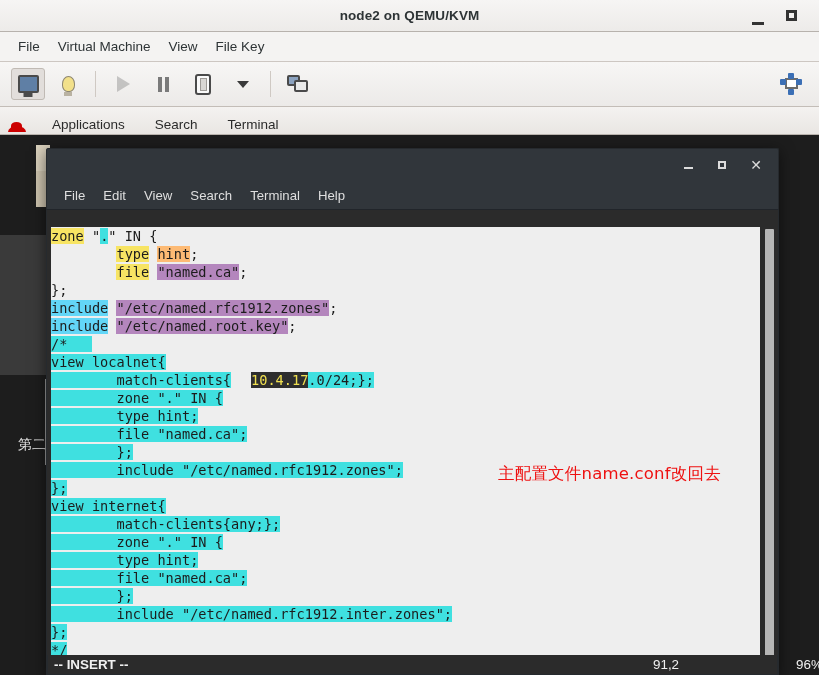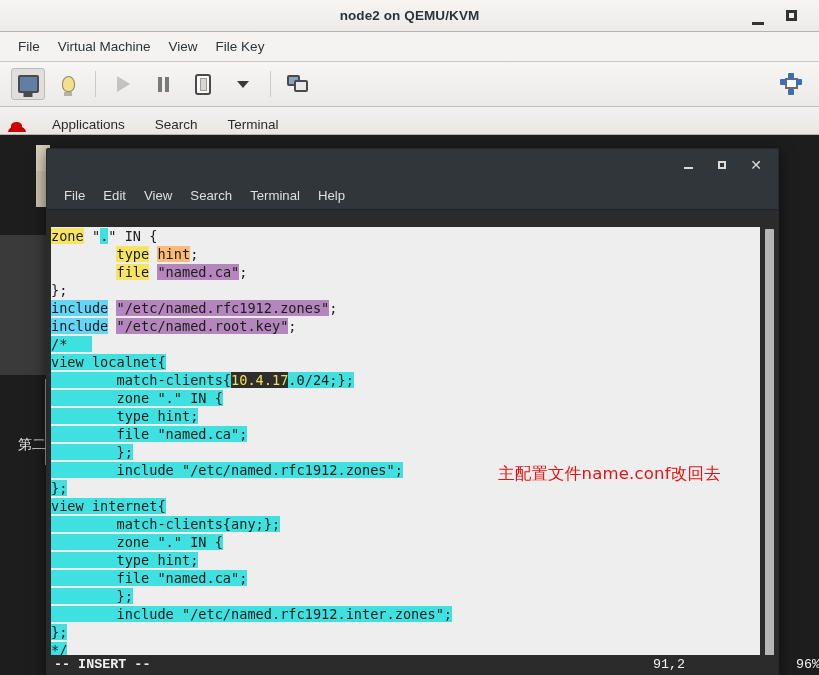--- a/index.html
+++ b/index.html
@@ -180,37 +180,37 @@
     white-space: pre;
   }
   .vimline { height: 18px; white-space: pre; }
   
   .hl-yellow  { background: #f7e463; }
   .hl-cyan    { background: #3fe0e0; }
   .hl-green   { background: #fdba74; }
   .hl-purple  { background: #b486bd; }
   .hl-blue    { background: #63d6f7; }
   .hl-sel     { background: #3fe0e0; }
-  .hl-cursor  { background: #2e2e2e; color: #f0e050; }
+  .hl-cursor  { background: #2e2e2e; color: #f0e050; margin-left: 20px; }
 
   
   .term-scroll {
     position: absolute; right: 2px; top: 0; bottom: 0; width: 13px;
     background: #2b2b2b;
   }
   .term-scroll .thumb {
     position: absolute; left: 2px; top: 2px; width: 9px; height: 430px;
     background: #b6b6b6; border-radius: 1px;
   }
 
   .term-status {
     flex: 0 0 20px; height: 20px; background: #2b2b2b;
     border-left: 1px solid #262a2e; border-right: 1px solid #262a2e;
     border-bottom: 1px solid #262a2e;
-    font-family: Liberation Mono, monospace;
+    font-family: Liberation Sans, sans-serif;
     font-size: 13.4px; color: #f0f0f0;
     display: flex; align-items: center; position: relative;
   }
   .st-mode { position: absolute; left: 6px; font-weight: bold; }
   .st-pos  { position: absolute; left: 605px; }
   .st-pct  { position: absolute; left: 748px; }
 
   
   .annot {
     position: absolute; left: 498px; top: 328px;

